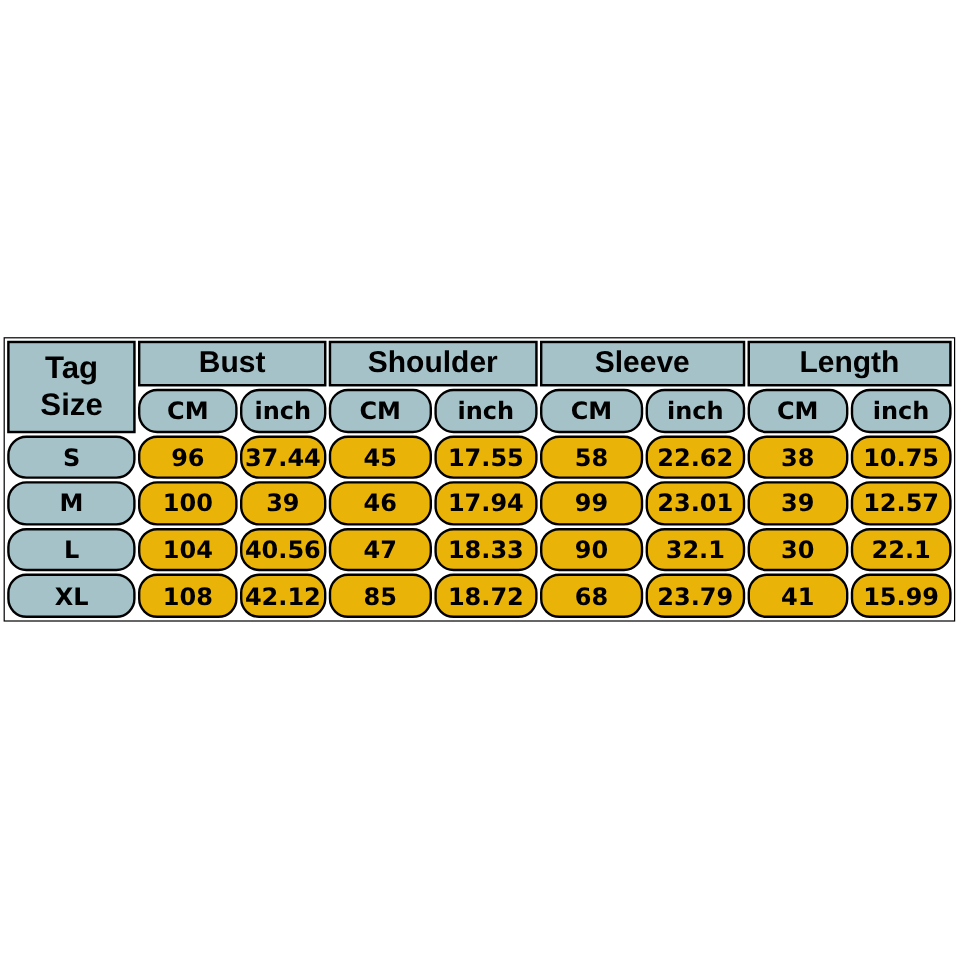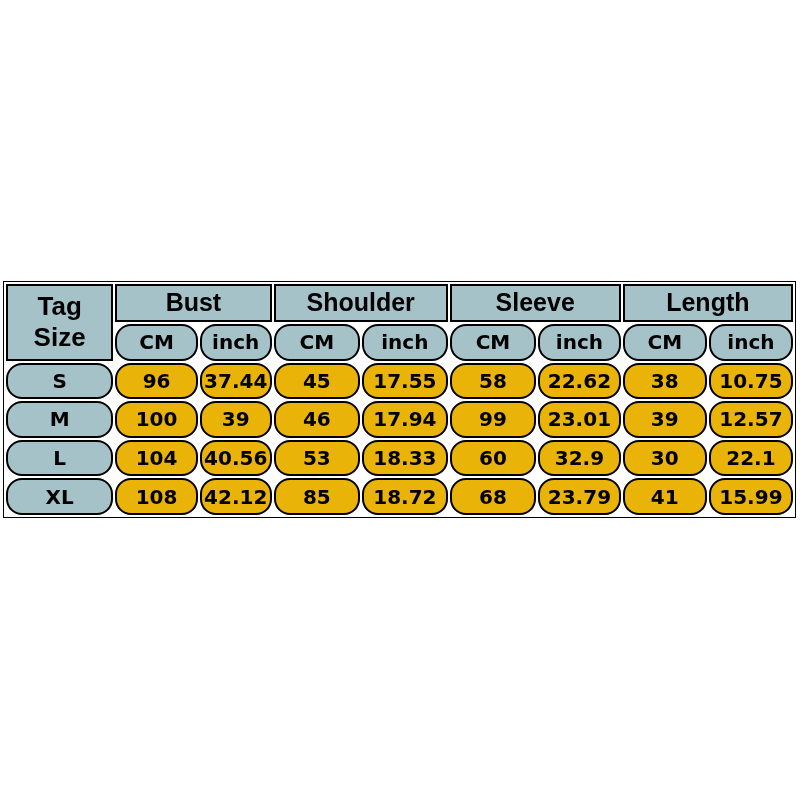--- a/index.html
+++ b/index.html
@@ -114,24 +114,24 @@
         <td class="val num">17.94</td>
         <td class="val num">99</td>
         <td class="val num">23.01</td>
         <td class="val num">39</td>
         <td class="val num">12.57</td>
       </tr>
       <tr>
         <th class="hdr num">L</th>
         <td class="val num">104</td>
         <td class="val num">40.56</td>
-        <td class="val num">53</td>
+        <td class="val num">47</td>
         <td class="val num">18.33</td>
-        <td class="val num">60</td>
-        <td class="val num">32.9</td>
+        <td class="val num">90</td>
+        <td class="val num">32.1</td>
         <td class="val num">30</td>
         <td class="val num">22.1</td>
       </tr>
       <tr>
         <th class="hdr num">XL</th>
         <td class="val num">108</td>
         <td class="val num">42.12</td>
         <td class="val num">85</td>
         <td class="val num">18.72</td>
         <td class="val num">68</td>

